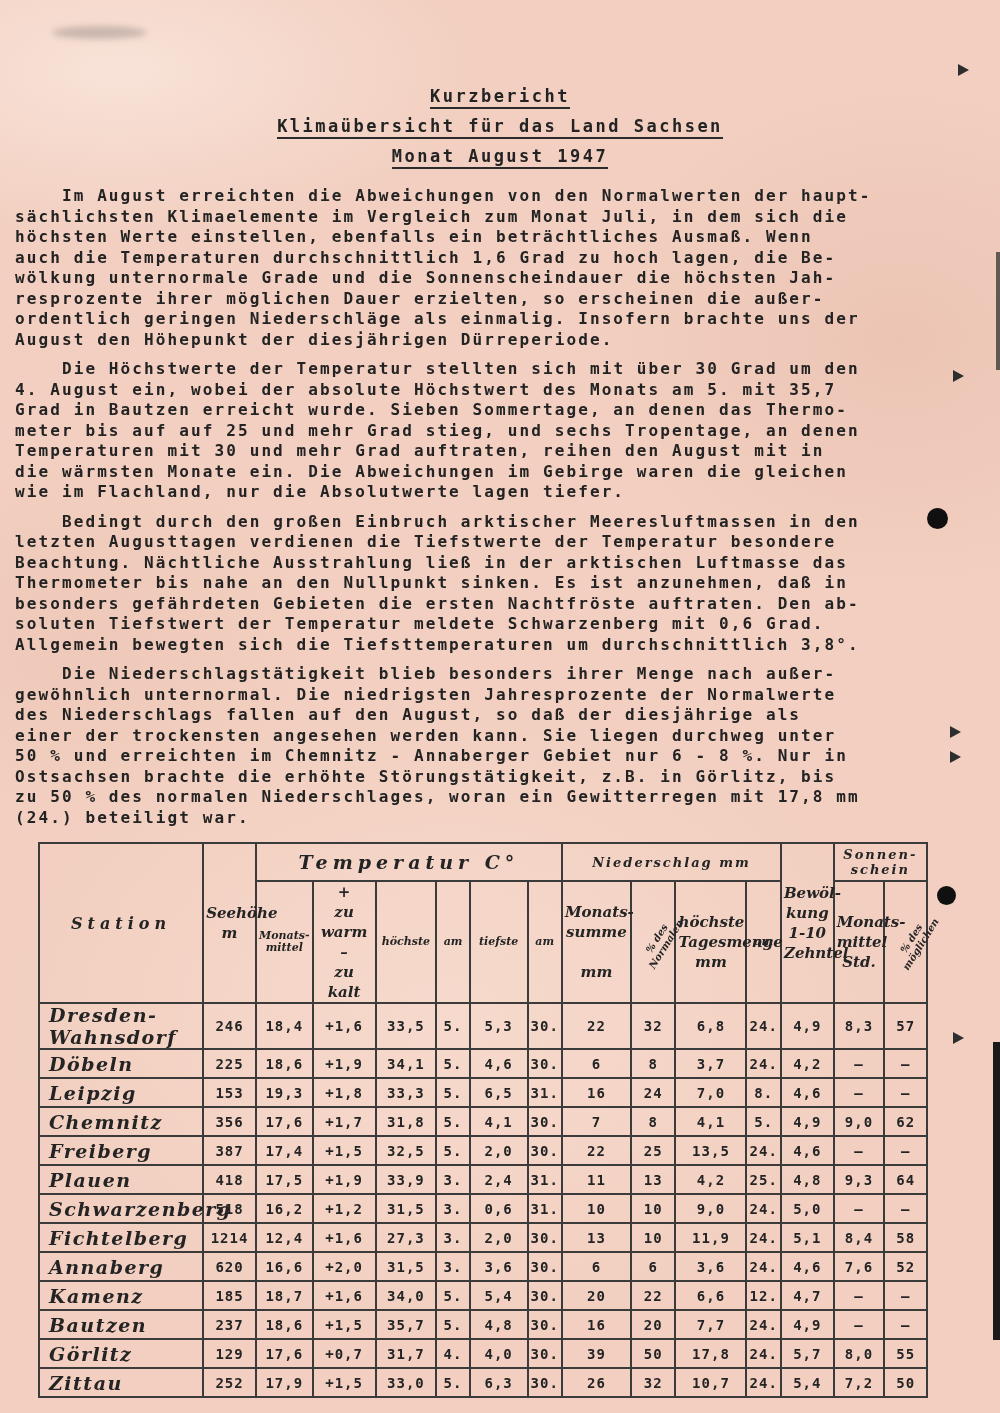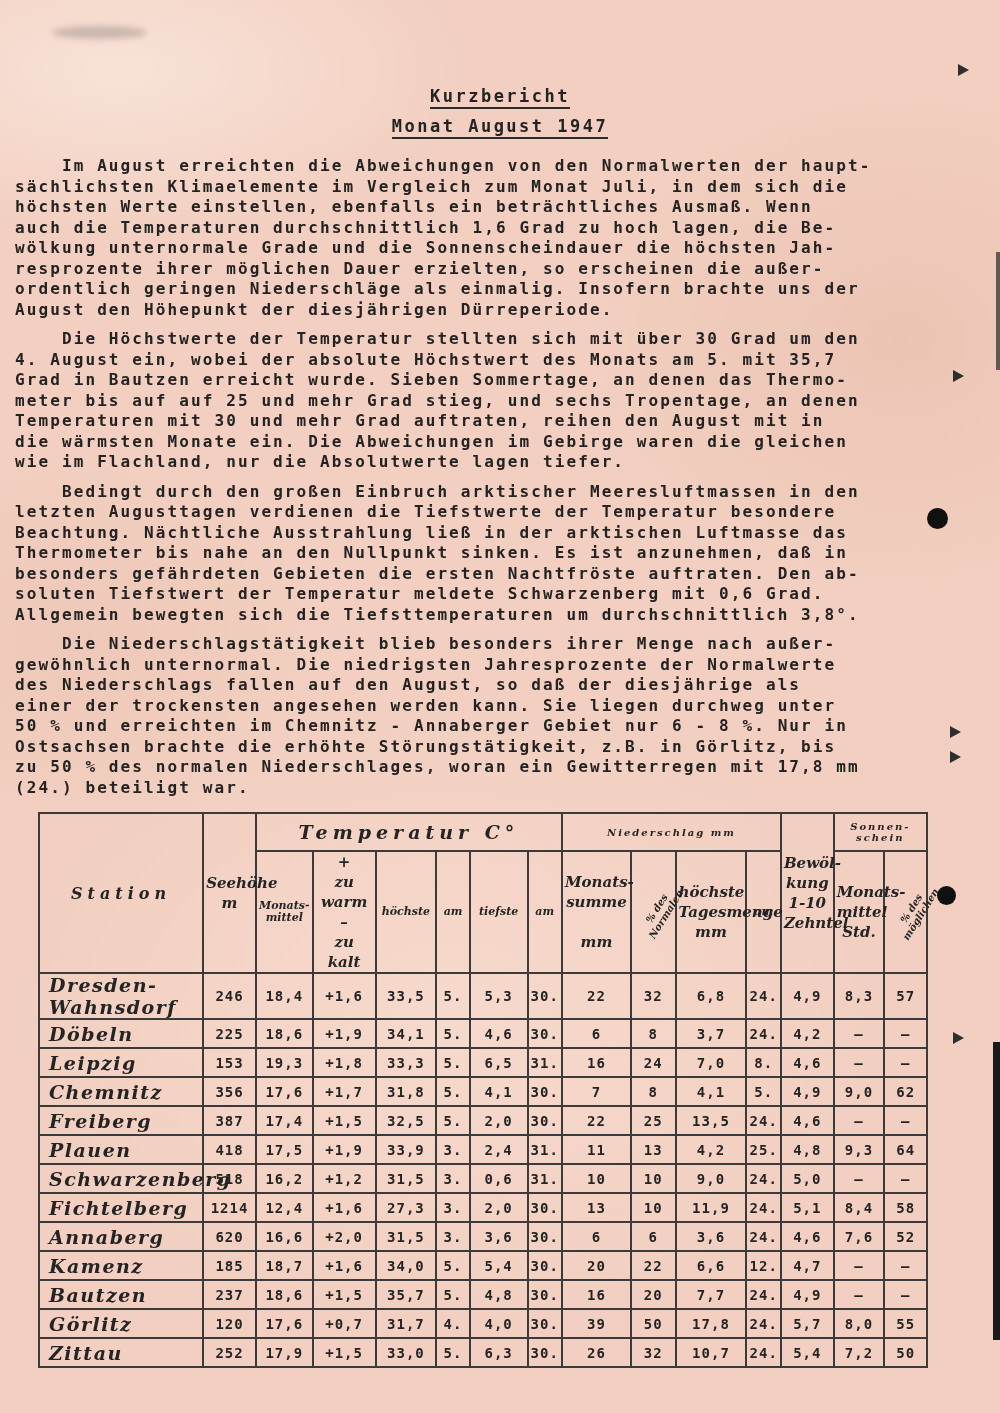--- a/index.html
+++ b/index.html
@@ -16,21 +16,21 @@
   }
   .titles{padding-top:86px;text-align:center;font-weight:bold;}
   .title{font-size:17px;letter-spacing:2.5px;margin-bottom:10px;}
   .title .u{border-bottom:2.5px solid #2b2b2b;padding-bottom:1px;}
   .bodytext{margin:20px 36px 0 15px;font-weight:bold;font-size:16px;line-height:20.5px;letter-spacing:2.1px;}
   .bodytext p{margin:0 0 9px 0;white-space:pre-wrap;}
   table.climate{border-collapse:collapse;margin:14px 0 0 38px;width:890px;table-layout:fixed;}
   .climate th,.climate td{border:2px solid #3b3b3b;padding:0 2px;text-align:center;vertical-align:middle;color:#242424;}
   .climate thead th{font-family:"DejaVu Serif",serif;font-style:italic;font-weight:bold;white-space:pre-line;}
   .group-h{font-size:19px;letter-spacing:5px;height:36px;}
-  .group-sm{font-size:10px;letter-spacing:2px;}
+  .group-sm{font-size:13px;letter-spacing:2px;}
   .station-h{font-size:16px;letter-spacing:5px;}
   .sub-h{font-size:11px;line-height:12.5px;height:62px;}
   .tiny-h{font-size:15px;line-height:20px;}
   .rot span{display:inline-block;transform:rotate(-58deg);font-size:10px;line-height:10.5px;white-space:pre-line;}
   .climate tbody td{height:27px;font-family:"DejaVu Sans Mono",monospace;font-weight:bold;font-size:14px;letter-spacing:1px;}
   .climate tbody td.station-cell{text-align:left;padding-left:9px;font-family:"DejaVu Serif",serif;font-style:italic;font-size:19px;letter-spacing:1.5px;}
   .imprint{margin:7px 0 0 40px;font-weight:bold;font-size:11px;letter-spacing:1.5px;}
   
   .ink-dot-1{position:absolute;left:927px;top:508px;width:21px;height:21px;border-radius:50%;background:#101010;}
   .ink-dot-2{position:absolute;left:937px;top:886px;width:19px;height:19px;border-radius:50%;background:#101010;}
@@ -43,20 +43,21 @@
 </style>
 </head>
 <body>
 
 <div class="page">
 
   <div class="smudge"></div>
 
   <div class="titles">
     <div class="title"><span class="u">Kurzbericht</span></div>
+    <div class="title"><span class="u">Klimaübersicht für das Land Sachsen</span></div>
     <div class="title"><span class="u">Monat August 1947</span></div>
   </div>
 
   <div class="bodytext">
     <p>    Im August erreichten die Abweichungen von den Normalwerten der haupt-
 sächlichsten Klimaelemente im Vergleich zum Monat Juli, in dem sich die
 höchsten Werte einstellen, ebenfalls ein beträchtliches Ausmaß. Wenn
 auch die Temperaturen durchschnittlich 1,6 Grad zu hoch lagen, die Be-
 wölkung unternormale Grade und die Sonnenscheindauer die höchsten Jah-
 resprozente ihrer möglichen Dauer erzielten, so erscheinen die außer-
@@ -329,21 +330,21 @@
           <td>16</td>
           <td>20</td>
           <td>7,7</td>
           <td>24.</td>
           <td>4,9</td>
           <td>–</td>
           <td>–</td>
         </tr>
         <tr>
           <td class="station-cell">Görlitz</td>
-          <td>120</td>
+          <td>129</td>
           <td>17,6</td>
           <td>+0,7</td>
           <td>31,7</td>
           <td>4.</td>
           <td>4,0</td>
           <td>30.</td>
           <td>39</td>
           <td>50</td>
           <td>17,8</td>
           <td>24.</td>

